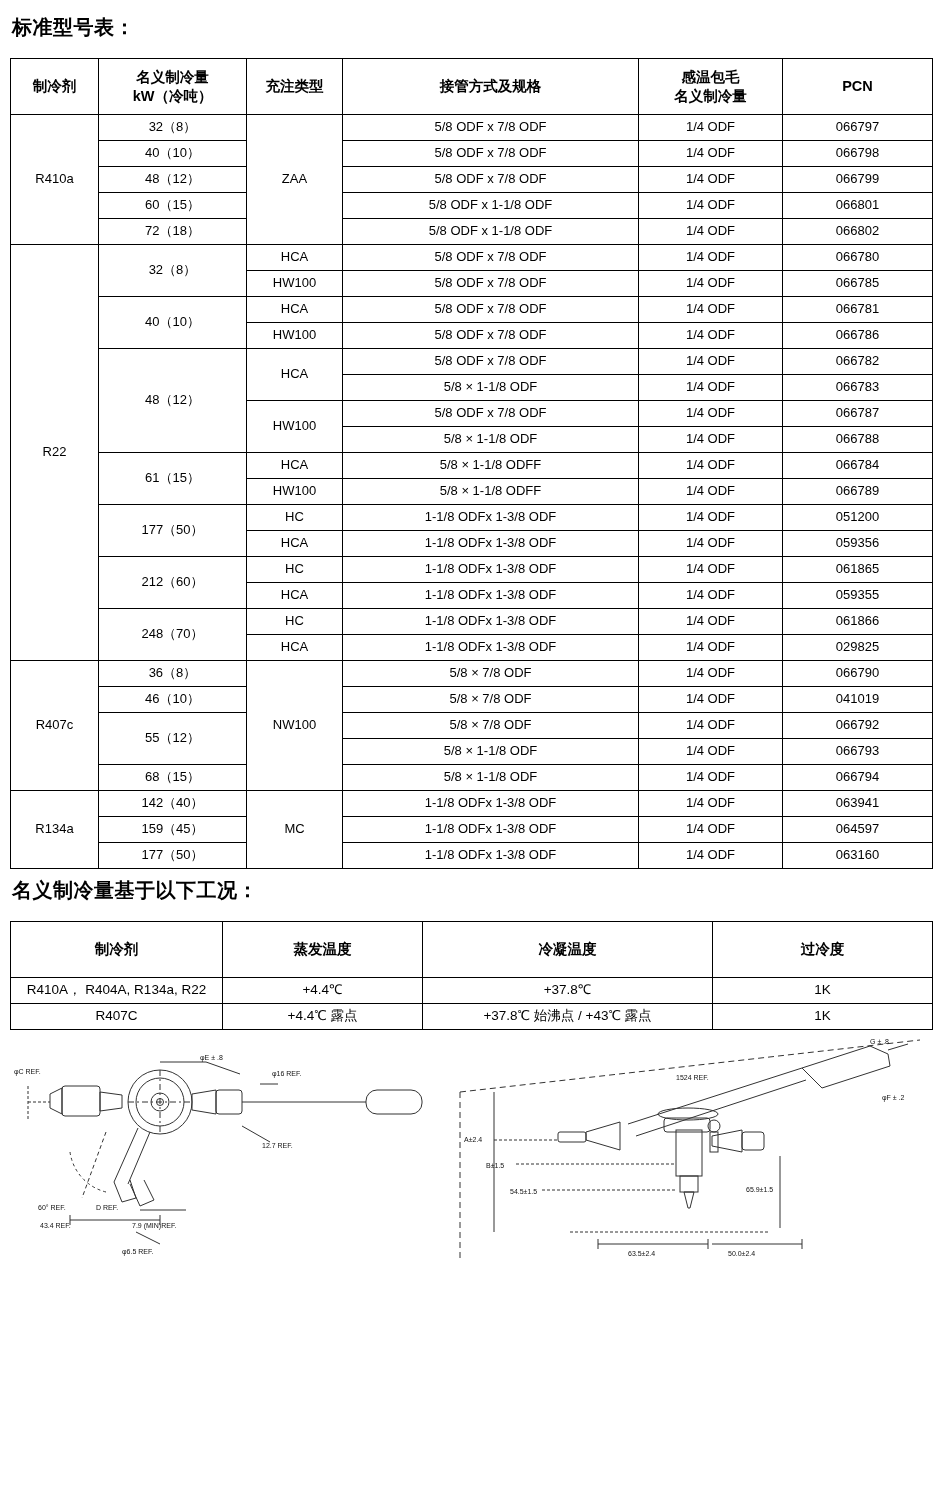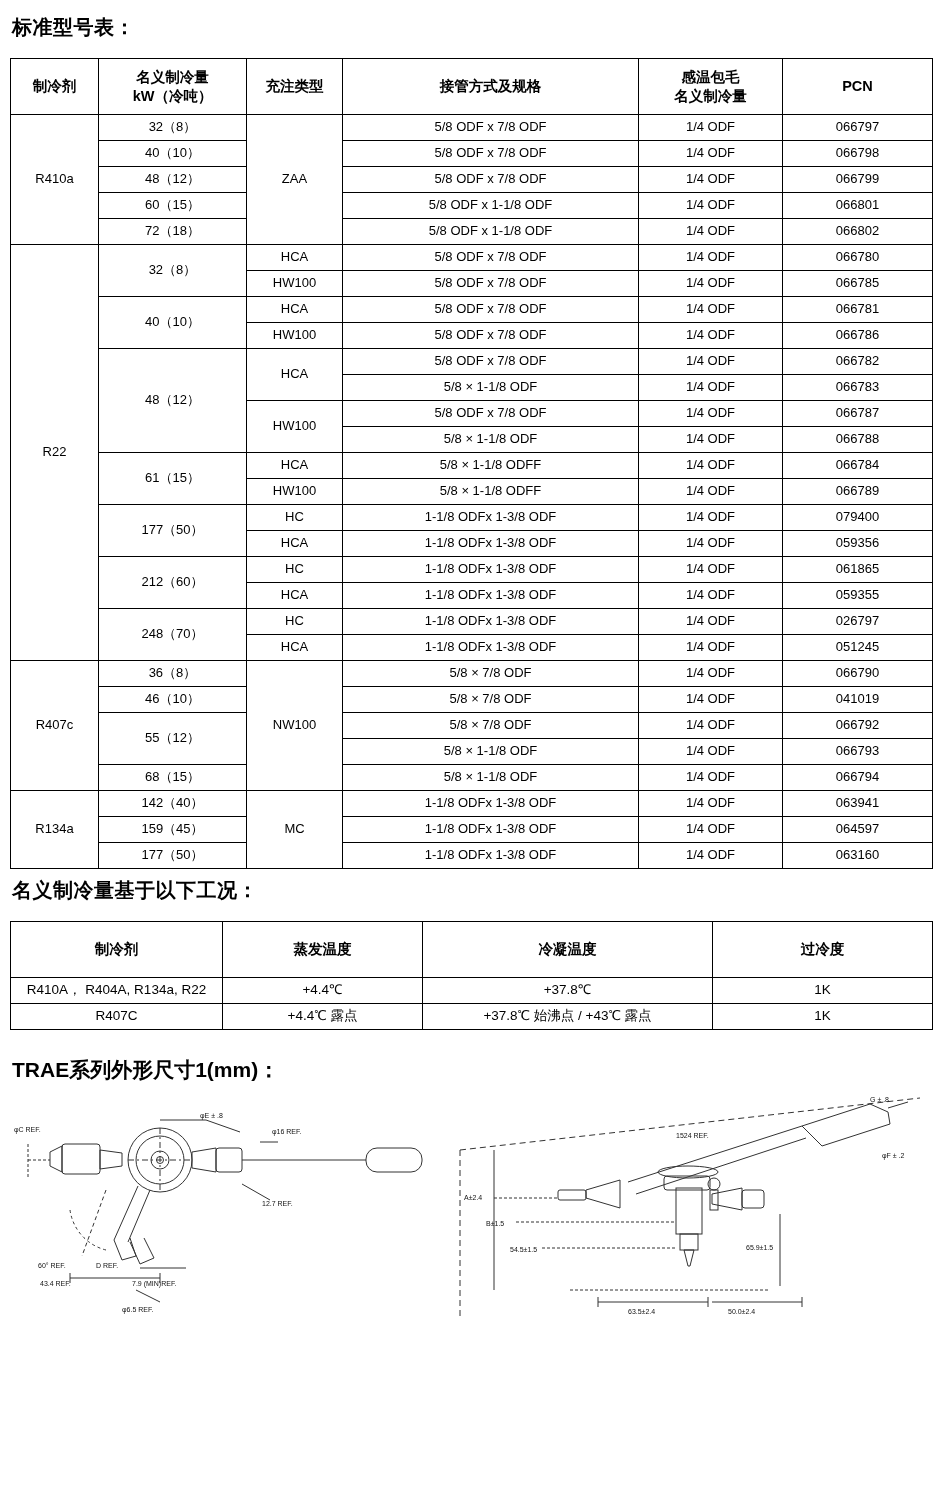--- a/index.html
+++ b/index.html
@@ -213,21 +213,21 @@
           <td rowspan="1">HW100</td>
           <td class="nowrap">5/8 × 1-1/8 ODFF</td>
           <td class="nowrap">1/4 ODF</td>
           <td class="nowrap">066789</td>
         </tr>
         <tr>
           <td rowspan="2">177（50）</td>
           <td rowspan="1">HC</td>
           <td class="nowrap">1-1/8 ODFx 1-3/8 ODF</td>
           <td class="nowrap">1/4 ODF</td>
-          <td class="nowrap">079400</td>
+          <td class="nowrap">051200</td>
         </tr>
         <tr>
           <td rowspan="1">HCA</td>
           <td class="nowrap">1-1/8 ODFx 1-3/8 ODF</td>
           <td class="nowrap">1/4 ODF</td>
           <td class="nowrap">059356</td>
         </tr>
         <tr>
           <td rowspan="2">212（60）</td>
           <td rowspan="1">HC</td>
@@ -239,27 +239,27 @@
           <td rowspan="1">HCA</td>
           <td class="nowrap">1-1/8 ODFx 1-3/8 ODF</td>
           <td class="nowrap">1/4 ODF</td>
           <td class="nowrap">059355</td>
         </tr>
         <tr>
           <td rowspan="2">248（70）</td>
           <td rowspan="1">HC</td>
           <td class="nowrap">1-1/8 ODFx 1-3/8 ODF</td>
           <td class="nowrap">1/4 ODF</td>
-          <td class="nowrap">026797</td>
-        </tr>
-        <tr>
-          <td rowspan="1">HCA</td>
-          <td class="nowrap">1-1/8 ODFx 1-3/8 ODF</td>
-          <td class="nowrap">1/4 ODF</td>
-          <td class="nowrap">051245</td>
+          <td class="nowrap">061866</td>
+        </tr>
+        <tr>
+          <td rowspan="1">HCA</td>
+          <td class="nowrap">1-1/8 ODFx 1-3/8 ODF</td>
+          <td class="nowrap">1/4 ODF</td>
+          <td class="nowrap">029825</td>
         </tr>
         <tr>
           <td rowspan="5">R407c</td>
           <td rowspan="1">36（8）</td>
           <td rowspan="5">NW100</td>
           <td class="nowrap">5/8 × 7/8 ODF</td>
           <td class="nowrap">1/4 ODF</td>
           <td class="nowrap">066790</td>
         </tr>
         <tr>
@@ -334,21 +334,20 @@
         </tr>
         <tr>
           <td>R407C</td>
           <td>+4.4℃ 露点</td>
           <td>+37.8℃ 始沸点 / +43℃ 露点</td>
           <td>1K</td>
         </tr>
       </tbody>
   </table>
 
-  <h2 class="dim-title">TRAE系列外形尺寸1(mm)：</h2>
 
   <div class="drawings">
 
     <svg class="dwg dwg-left" width="440" height="230" viewBox="0 0 440 230">
       <g fill="none" stroke="#333" stroke-width="1">
 
         <path d="M40 62 L52 56 L52 82 L40 76 Z"></path>
         <rect x="52" y="54" width="38" height="30" rx="3"></rect>
         <path d="M90 60 L112 63 L112 76 L90 79 Z"></path>
 

